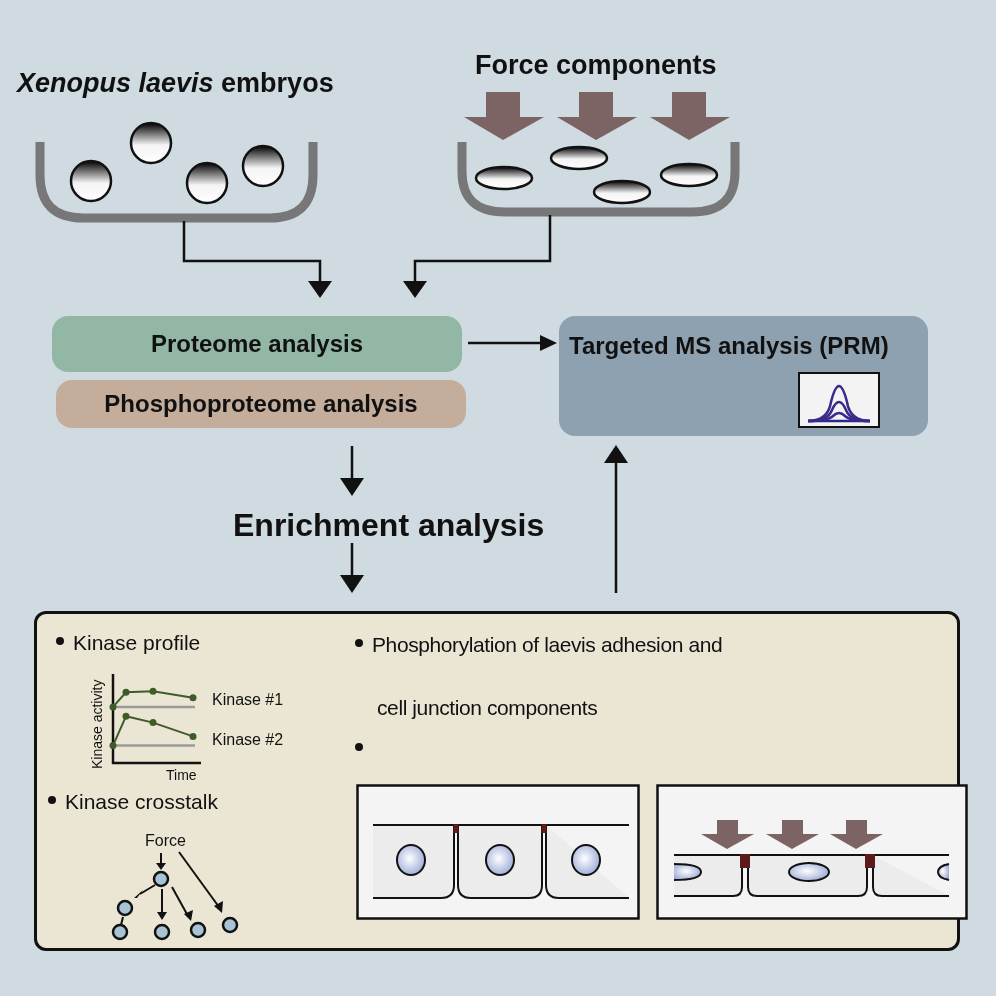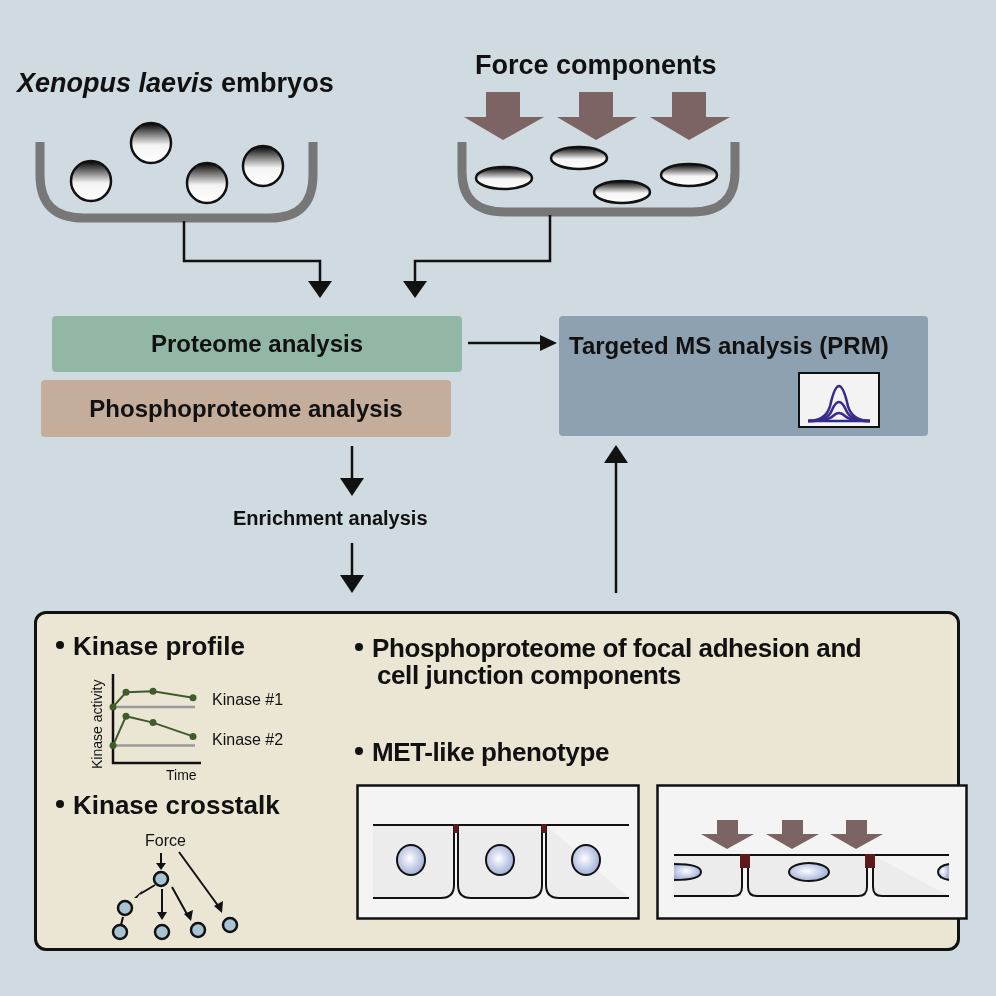--- a/index.html
+++ b/index.html
@@ -1,28 +1,28 @@
 <!DOCTYPE html>
 <html><head>
 <meta charset="utf-8">
 <style>
   html, body { margin:0; padding:0; }
   body { width:996px; height:996px; background:#cfdae1; position:relative; overflow:hidden;
          font-family:"Liberation Sans", sans-serif; color:#111; }
   .abs { position:absolute; }
   .title { font-size:27px; font-weight:bold; white-space:nowrap; }
-  .box { position:absolute; border-radius:4px; display:flex; align-items:center; justify-content:center;
+  .box { position:absolute; border-radius:16px; display:flex; align-items:center; justify-content:center;
          font-weight:bold; font-size:24px;text-align:right; }
   #proteome { left:52px; top:316px; width:410px; height:56px; background:#93b7a5; }
-  #phospho { left:41px; top:380px; width:410px; height:57px; background:#c5ad9c; }
+  #phospho { left:56px; top:380px; width:410px; height:48px; background:#c5ad9c; }
   #targeted { left:559px; top:316px; width:369px; height:120px; background:#8ea1b1; display:block; }
   #targeted .line { position:absolute; left:10px; font-size:24px; font-weight:bold; white-space:nowrap; }
   #panel { left:34px; top:611px; width:926px; height:340px; background:#ebe6d4; border:3px solid #111;
            border-radius:12px; box-sizing:border-box; }
-  .bullet-head { position:absolute; font-size:26px; font-weight:bold; white-space:nowrap; }
+  .bullet-head { position:absolute; font-size:21px; font-weight:normal; white-space:nowrap; }
   .bullet-head .dot { display:inline-block; width:8px; height:8px; background:#111; border-radius:50%;
                       margin-right:9px; vertical-align:middle; position:relative; top:-3px; }
   .narrow { font-stretch:condensed; letter-spacing:-0.4px; }
   svg text { font-family:"Liberation Sans", sans-serif; }
 </style>
 </head>
 <body>
 
 <div class="abs title" style="left:17px;top:68px;">
   <i>Xenopus laevis</i><span> embryos</span>
@@ -84,21 +84,21 @@
   <div class="line" style="top:16px;">Targeted MS analysis (PRM)</div>
   <svg class="abs" style="left:239px;top:56px;" width="82" height="56">
     <rect x="1" y="1" width="80" height="54" fill="#f3f3f3" stroke="#111" stroke-width="2"></rect>
     <path d="M10 49 H72" stroke="#2a2a8a" stroke-width="2.5" fill="none"></path>
     <path d="M10 49 Q30 49 35 44 Q41 38 47 44 Q52 49 72 49" stroke="#3a2a8a" stroke-width="2.5" fill="none"></path>
     <path d="M10 49 Q30 49 34 38 Q41 22 48 38 Q52 49 72 49" stroke="#3a2a8a" stroke-width="2.5" fill="none"></path>
     <path d="M10 49 Q30 49 33 30 Q41 -2 49 30 Q52 49 72 49" stroke="#3a2a8a" stroke-width="2.5" fill="none"></path>
   </svg>
 </div>
 
-<div class="abs" style="left:233px;top:507px;font-size:20px;font-weight:bold;white-space:nowrap;">Enrichment analysis</div>
+<div class="abs" style="left:233px;top:507px;font-size:32px;font-weight:bold;white-space:nowrap;">Enrichment analysis</div>
 
 <div class="abs" id="panel"></div>
 
 <div class="bullet-head" style="left:56px;top:631px;">
   <span class="dot"></span><span>Kinase profile</span>
 </div>
 
 <svg class="abs" style="left:86px;top:670px;" width="250" height="115" id="kchart">
   <text x="0" y="0" font-size="14" transform="translate(16,99) rotate(-90)" fill="#111">Kinase activity</text>
   <text x="80" y="110" font-size="14" fill="#111">Time</text>
@@ -115,21 +115,21 @@
       <polyline points="27,75.6 40,46.16 67,52.6 107,66.4" fill="none" stroke="#3d5c2a" stroke-width="2"></polyline>
       <circle cx="27" cy="75.6" r="3.5" fill="#3d5c2a"></circle>
       <circle cx="40" cy="46.16" r="3.5" fill="#3d5c2a"></circle>
       <circle cx="67" cy="52.6" r="3.5" fill="#3d5c2a"></circle>
       <circle cx="107" cy="66.4" r="3.5" fill="#3d5c2a"></circle>
     </g>
   <text x="126" y="35" font-size="16" fill="#111">Kinase #1</text>
   <text x="126" y="75" font-size="16" fill="#111">Kinase #2</text>
 </svg>
 
-<div class="bullet-head" style="left:56px;top:790px;">
+<div class="bullet-head" style="left:48px;top:790px;">
   <span class="dot"></span><span>Kinase crosstalk</span>
 </div>
 
 <svg class="abs" style="left:100px;top:825px;" width="160" height="120">
   <text x="45" y="21" font-size="16" fill="#111">Force</text>
   <g stroke="#111" stroke-width="2" fill="none">
     <line x1="61" y1="28" x2="61" y2="40"></line>
     <line x1="55" y1="60" x2="40" y2="69"></line>
     <line x1="62" y1="64" x2="62" y2="89"></line>
     <line x1="72" y1="62" x2="88" y2="91"></line>
@@ -148,26 +148,26 @@
     <circle cx="61" cy="54" r="7"></circle>
     <circle cx="25" cy="83" r="7"></circle>
     <circle cx="20" cy="107" r="7"></circle>
     <circle cx="62" cy="107" r="7"></circle>
     <circle cx="98" cy="105" r="7"></circle>
     <circle cx="130" cy="100" r="7"></circle>
   </g>
 </svg>
 
 <div class="bullet-head narrow" style="left:355px;top:633px;">
-  <span class="dot"></span><span>Phosphoproteome of focal adhesion and</span>
-</div>
-<div class="bullet-head narrow" style="left:377px;top:660px;">cell junction components</div>
+  <span class="dot"></span><span>Phosphorylation of laevis adhesion and</span>
+</div>
+<div class="bullet-head narrow" style="left:377px;top:696px;">cell junction components</div>
 
 <div class="bullet-head narrow" style="left:355px;top:737px;">
-  <span class="dot"></span><span>MET-like phenotype</span>
+  <span class="dot"></span>
 </div>
 
 <svg class="abs" style="left:356px;top:784px;" width="284" height="136">
   <defs>
     <radialGradient id="nuc" cx="0.45" cy="0.45" r="0.6">
       <stop offset="0" stop-color="#ffffff"></stop>
       <stop offset="1" stop-color="#9aa9d6"></stop>
     </radialGradient>
   </defs>
   <rect x="1.5" y="1.5" width="281" height="133" fill="#f4f4f4" stroke="#111" stroke-width="2.5"></rect>

